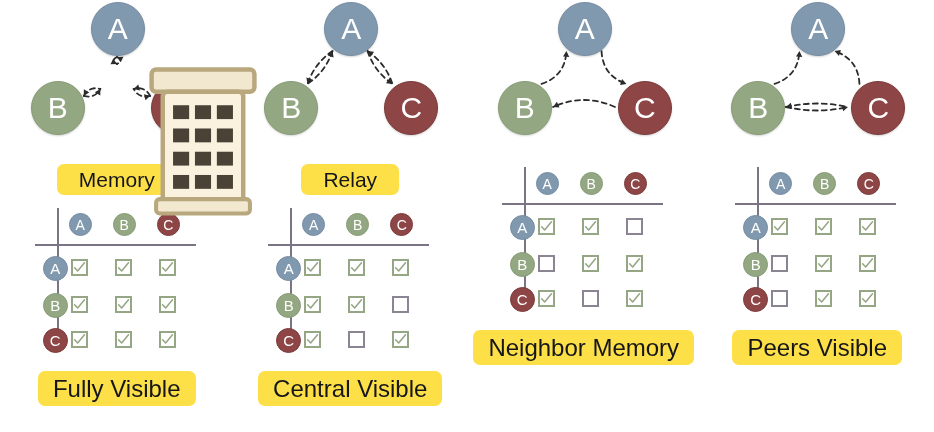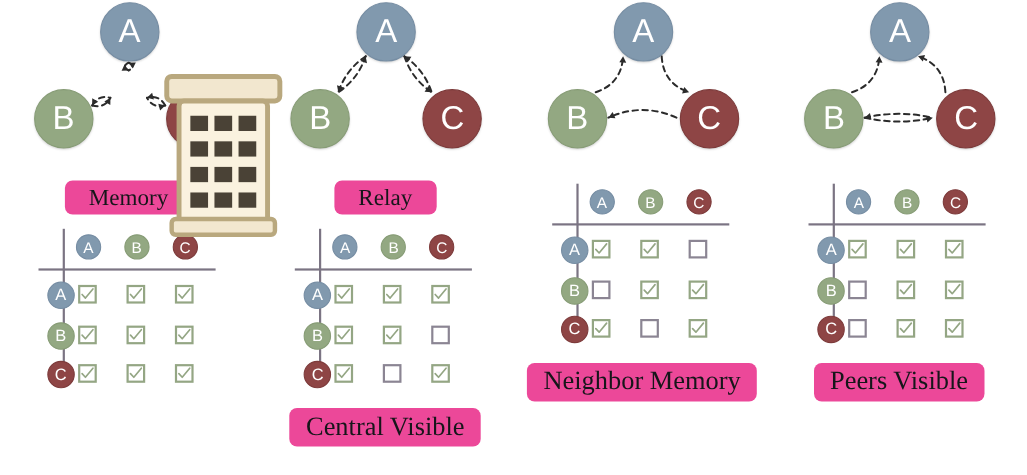--- a/index.html
+++ b/index.html
@@ -68,25 +68,25 @@
     position: absolute;
     left: 86px;
     top: 63px;
     width: 28px;
     height: 34px;
     z-index: 4;
   }
 
   
   .pill {
-    background: #ec4899;
+    background: #fde047;
     border-radius: 7px;
     color: #16161a;
     text-align: center;
-    font-family: Liberation Serif, serif;
+    font-family: Liberation Sans, sans-serif;
   }
   .topic-pill {
     margin-top: 10px;
     padding: 3px 22px;
     font-size: 21px;
     line-height: 25px;
   }
 
   
   .matrix-wrap {
@@ -279,20 +279,21 @@
               <path d="M1.5 6.2 L4.3 9.2 L10.6 1.6" fill="none" stroke="#94a684" stroke-width="1.4" stroke-linecap="round" stroke-linejoin="round"></path>
             </svg>
           </div>
           <div class="cell on col-2 cr-2">
             <svg viewBox="0 0 12 12">
               <path d="M1.5 6.2 L4.3 9.2 L10.6 1.6" fill="none" stroke="#94a684" stroke-width="1.4" stroke-linecap="round" stroke-linejoin="round"></path>
             </svg>
           </div>
         </div>
       </div>
+      <div class="pill caption-pill">Fully Visible</div>
     </div>
     <div class="panel">
       <div class="graph">
         <svg viewBox="0 0 200 152">
           <path d="M 82.45999824924402 49.094335638495366 Q 64.42550519070801 61.26620647395546 57.54000175075598 81.90566436150463" fill="none" stroke="#2b2b2b" stroke-width="1.8" stroke-dasharray="5 4" stroke-linecap="round"></path>
           <polygon points="57.54000175075598,81.90566436150463 56.37211192136875,75.51144561748173 62.313032533933814,77.4933886286388" fill="#2b2b2b"></polygon>
           <path d="M 82.45999824924402 49.094335638495366 Q 75.57449480929199 69.73379352604455 57.54000175075598 81.90566436150463" fill="none" stroke="#2b2b2b" stroke-width="1.8" stroke-dasharray="5 4" stroke-linecap="round"></path>
           <polygon points="82.45999824924402,49.094335638495366 83.62788807863126,55.488554382518274 77.68696746606618,53.5066113713612" fill="#2b2b2b"></polygon>
           <path d="M 117.54000175075598 49.094335638495366 Q 124.42550519070801 69.73379352604455 142.45999824924402 81.90566436150463" fill="none" stroke="#2b2b2b" stroke-width="1.8" stroke-dasharray="5 4" stroke-linecap="round"></path>
           <polygon points="142.45999824924402,81.90566436150463 135.98691718708073,81.31471464903908 139.4905033148679,76.12361456625776" fill="#2b2b2b"></polygon>

